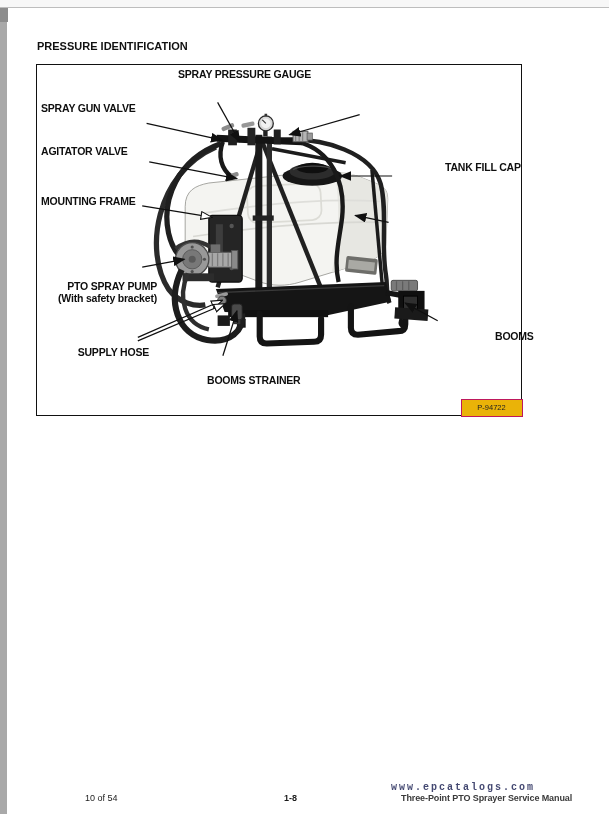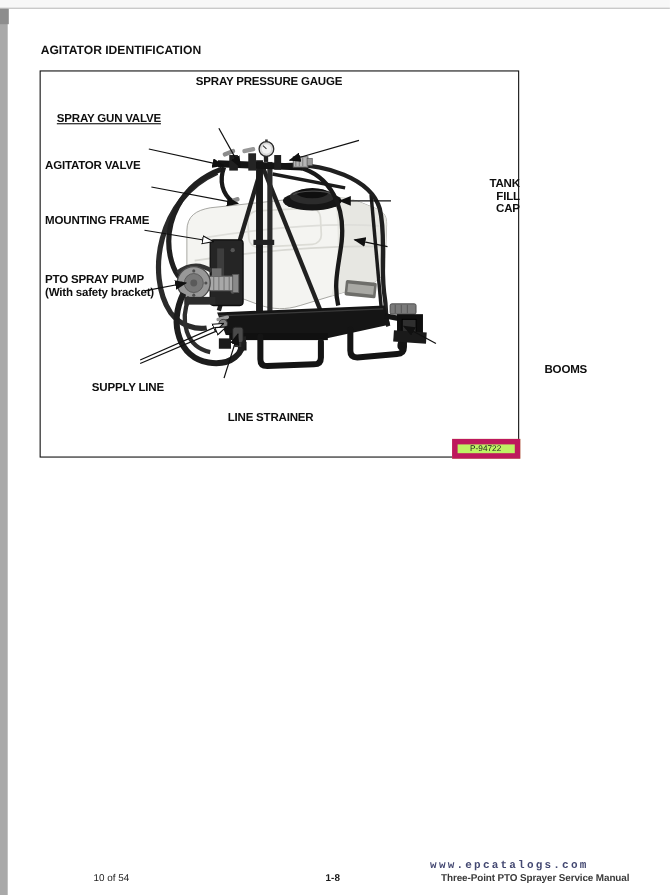--- a/index.html
+++ b/index.html
@@ -8,54 +8,54 @@
     font-family:"Liberation Sans","DejaVu Sans",sans-serif;overflow:hidden;
   }
   .top-strip{position:absolute;left:0;top:0;width:609px;height:7px;background:#f7f7f7;border-bottom:1px solid #bdbdbd;}
   .left-strip{position:absolute;left:0;top:8px;width:7px;height:806px;background:#a9a9a9;}
   .left-strip-top{position:absolute;left:0;top:8px;width:8px;height:14px;background:#8d8d8d;}
   .heading{
     position:absolute;left:37px;top:40px;font-size:11px;font-weight:700;color:#111;
     letter-spacing:0px;
   }
   .figure-box{
-    position:absolute;left:36px;top:64px;width:436px;height:352px;
+    position:absolute;left:36px;top:64px;width:486px;height:352px;
     border:1.5px solid #111;box-sizing:border-box;background:#fff;
   }
   .figure-box svg{position:absolute;left:0;top:0;width:100%;height:100%;}
   .callout{
     position:absolute;font-size:10.5px;font-weight:700;color:#0e0e0e;
     line-height:11.5px;white-space:pre-line;letter-spacing:-0.2px;
   }
   .photo-number{
     position:absolute;right:-1.5px;bottom:-1.5px;width:62px;height:18px;
-    border:5px solid #be185d;box-sizing:border-box;background:#bef264;
+    border:1px solid #be185d;box-sizing:border-box;background:#eab308;
     display:flex;align-items:center;justify-content:center;
     font-size:7.5px;color:#222;font-weight:400;text-align:center;
   }
   .footer-left{position:absolute;left:85px;top:793px;font-size:9px;color:#222;}
-  .footer-center{position:absolute;left:296px;top:793px;font-size:9px;font-weight:700;color:#1a1a1a;}
+  .footer-center{position:absolute;left:284px;top:793px;font-size:9px;font-weight:700;color:#1a1a1a;}
   .footer-title{
     position:absolute;left:401px;top:793px;font-size:9px;font-weight:700;color:#3a3a3a;
     letter-spacing:-0.1px;
   }
   .footer-watermark{
     position:absolute;left:391px;top:782px;font-size:10px;font-weight:700;
     font-family:"Liberation Mono","DejaVu Sans Mono",monospace;
     color:#2a2f5e;letter-spacing:2px;opacity:0.88;
   }
 </style>
 </head>
 <body>
 
 <div class="top-strip"></div>
 <div class="left-strip"></div>
 <div class="left-strip-top"></div>
 
-<div class="heading">AGITATOR IDENTIFICATION</div>
+<div class="heading">PRESSURE IDENTIFICATION</div>
 
 <div class="figure-box">
 
   <svg viewBox="0 0 552 352">
     <defs>
       <marker id="ahb" markerWidth="10" markerHeight="8" refX="9" refY="4" orient="auto">
         <polygon points="0,0 10,4 0,8" fill="#101010"></polygon>
       </marker>
       <marker id="ahw" markerWidth="10" markerHeight="8" refX="9" refY="4" orient="auto">
         <polygon points="0.5,0.8 9.5,4 0.5,7.2" fill="#ffffff" stroke="#101010" stroke-width="0.9"></polygon>
@@ -198,29 +198,29 @@
       <line x1="401" y1="156" x2="363" y2="148" marker-end="url(#ahb)"></line>
       <line x1="120" y1="207" x2="168" y2="198" marker-end="url(#ahb)"></line>
       <line x1="457" y1="268" x2="420" y2="248" marker-end="url(#ahb)"></line>
       <line x1="115" y1="287" x2="211" y2="245" marker-end="url(#ahw)"></line>
       <line x1="115" y1="291" x2="214" y2="249" marker-end="url(#ahw)"></line>
       <line x1="212" y1="308" x2="228" y2="257" marker-end="url(#ahb)"></line>
     </g>
   </svg>
 
   <div class="callout" style="left:141px;top:4px;">SPRAY PRESSURE GAUGE</div>
-  <div class="callout" style="left:4px;top:38px;width:116px;text-align:center;text-decoration:underline;">SPRAY GUN VALVE</div>
+  <div class="callout" style="left:4px;top:38px;width:116px;text-align:left;">SPRAY GUN VALVE</div>
   <div class="callout" style="left:4px;top:81px;width:116px;">AGITATOR VALVE</div>
   <div class="callout" style="left:408px;top:97px;text-align:right;">TANK FILL CAP</div>
   <div class="callout" style="left:4px;top:131px;width:115px;text-align:left;">MOUNTING FRAME</div>
-  <div class="callout" style="left:4px;top:184px;width:116px;text-align:left;">PTO SPRAY PUMP
+  <div class="callout" style="left:4px;top:216px;width:116px;text-align:right;">PTO SPRAY PUMP
 (With safety bracket)</div>
   <div class="callout" style="left:458px;top:266px;">BOOMS</div>
-  <div class="callout" style="left:4px;top:282px;width:108px;text-align:right;">SUPPLY LINE</div>
-  <div class="callout" style="left:170px;top:310px;">LINE STRAINER</div>
+  <div class="callout" style="left:4px;top:282px;width:108px;text-align:right;">SUPPLY HOSE</div>
+  <div class="callout" style="left:170px;top:310px;">BOOMS STRAINER</div>
 
   <div class="photo-number">
     <span>P-94722</span>
   </div>
 </div>
 
 <div class="footer-left">10 of 54</div>
 <div class="footer-center">1-8</div>
 <div class="footer-title">Three-Point PTO Sprayer Service Manual</div>
 <div class="footer-watermark">www.epcatalogs.com</div>

